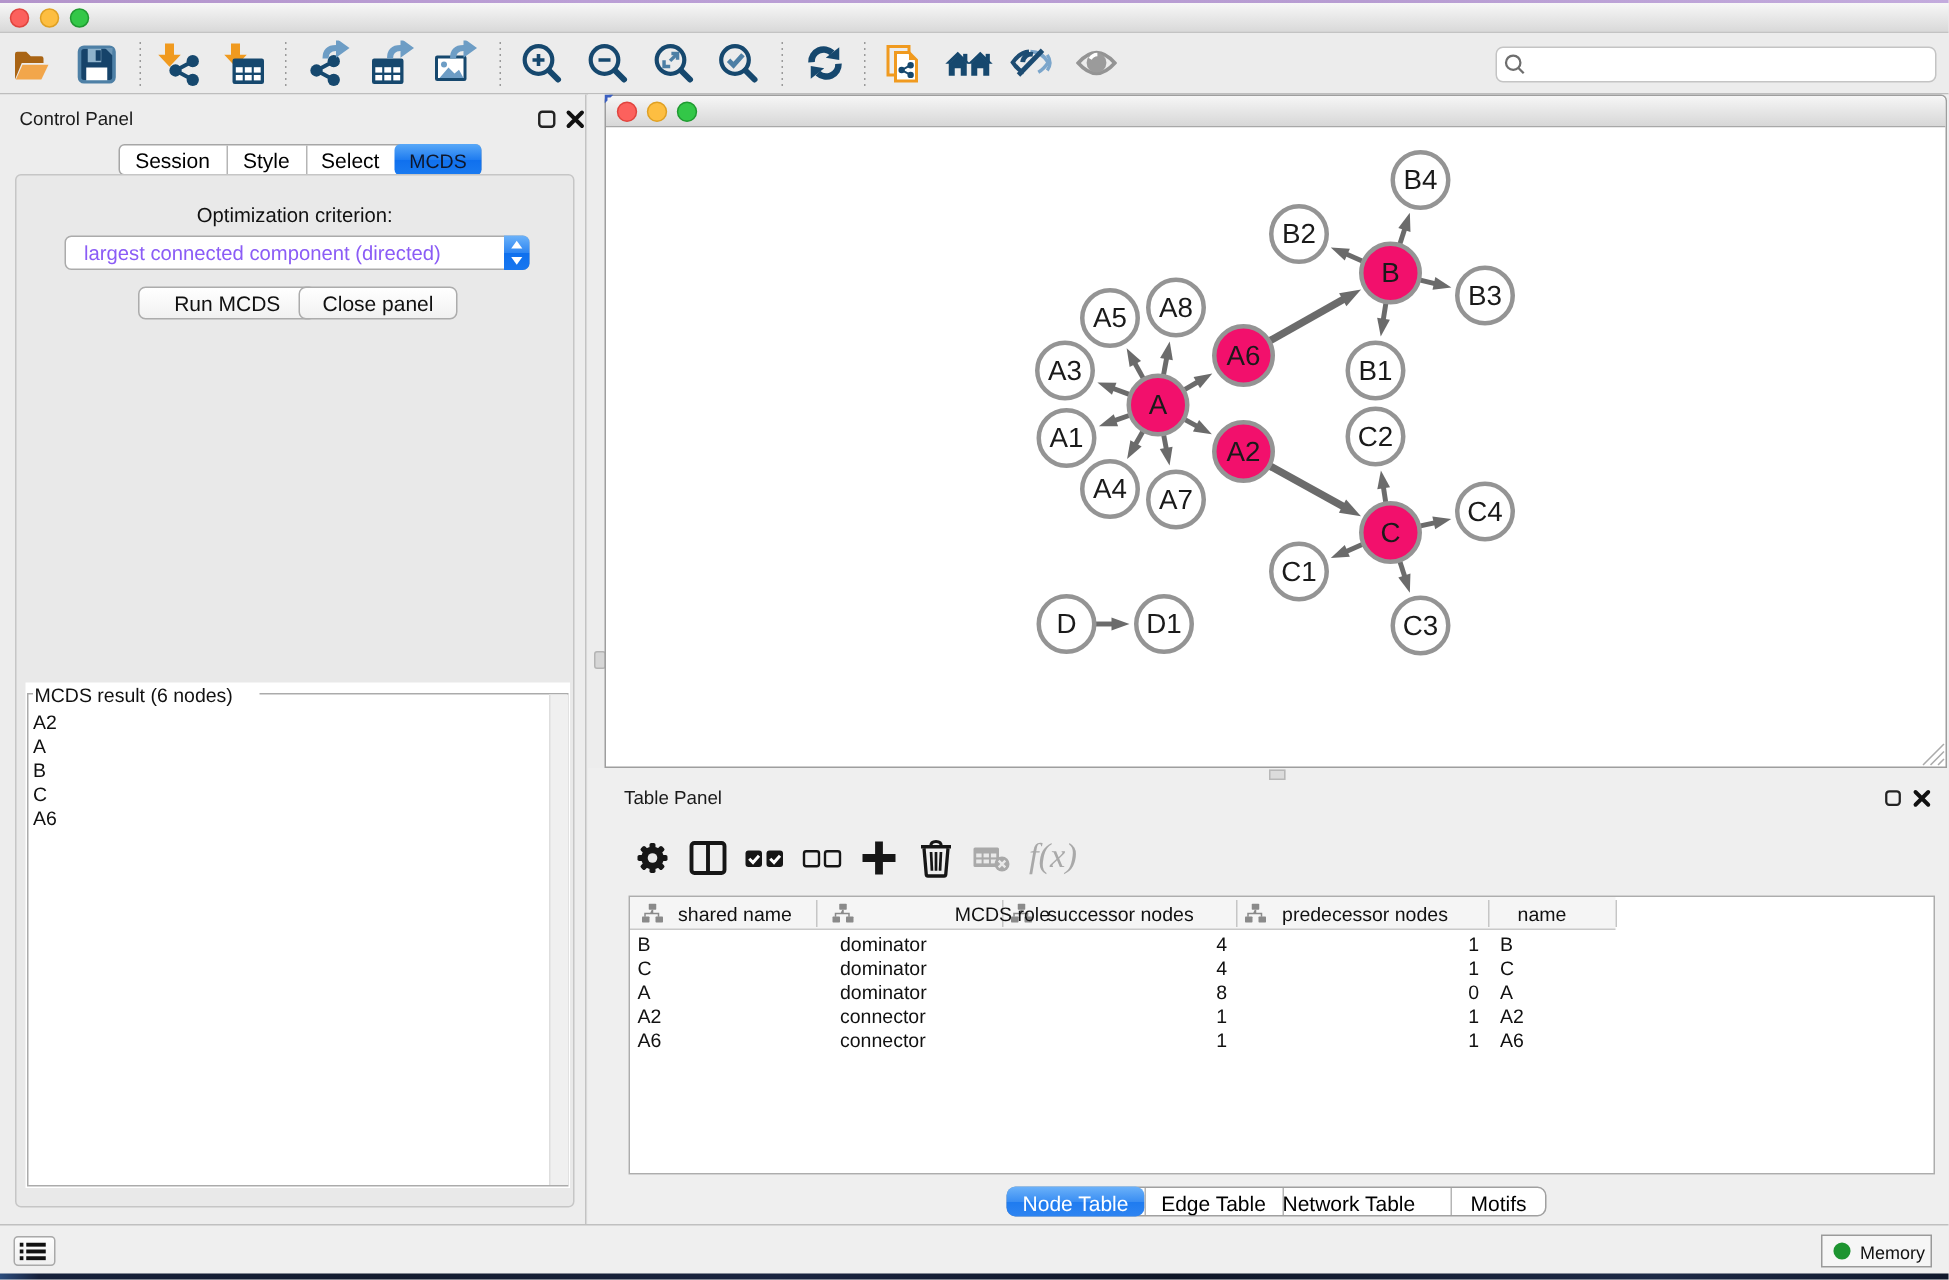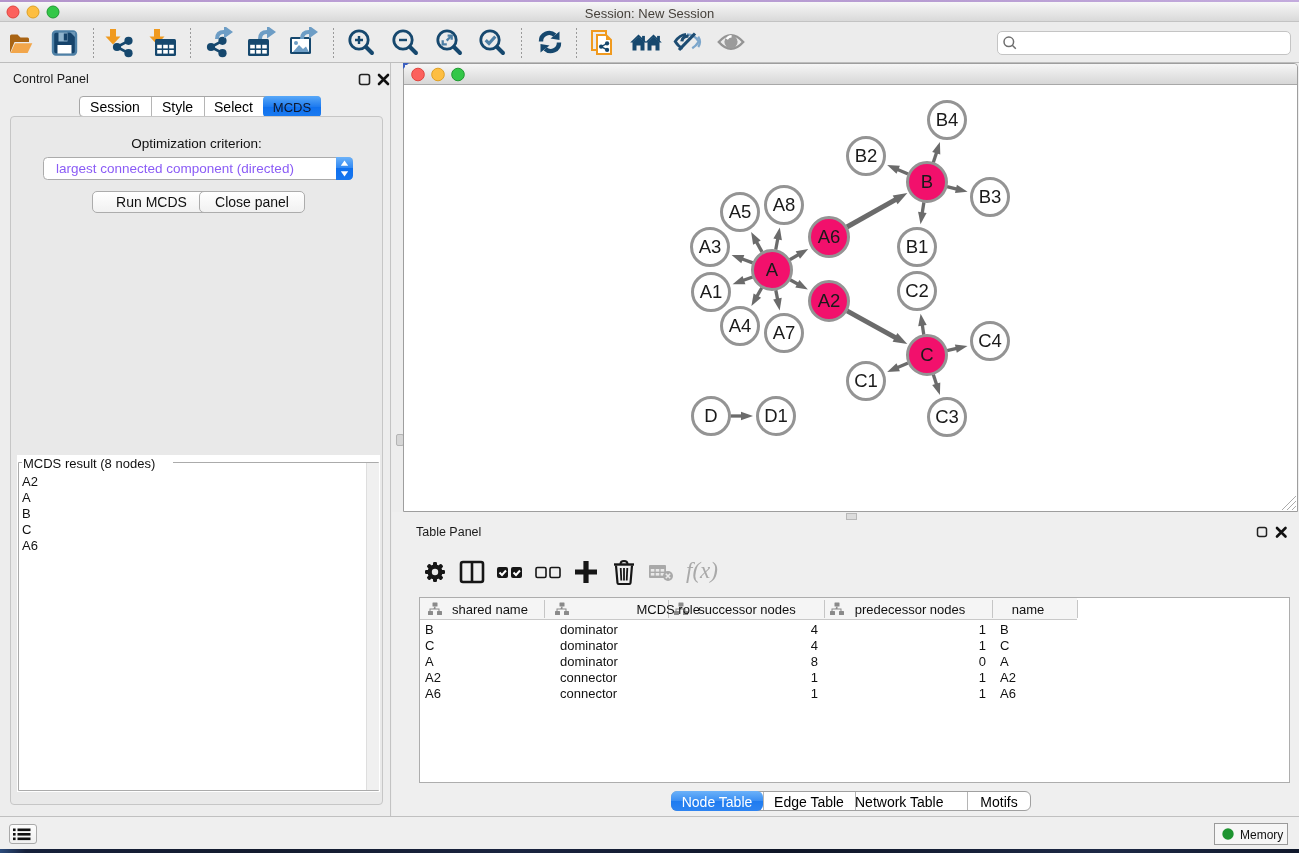--- a/index.html
+++ b/index.html
@@ -9,21 +9,20 @@
 <body>
 <div class="abs" style="left:0;top:0;width:1299px;height:853px">
 
 <div class="abs" style="left:0;top:0;width:1299px;height:2px;background:linear-gradient(90deg,#b394cb,#bb9fd6 30%,#b79cd2 70%,#c3abdd)"></div>
 <div class="abs" style="left:0;top:2px;width:1299px;height:20px;background:linear-gradient(#f7f7f7,#d9d9d9);border-bottom:1px solid #c3c3c3"></div>
 <svg class="abs" style="left:0;top:2px" width="70" height="20" viewBox="0 0 70 20">
       <circle cx="13" cy="10" r="6" fill="#fc615d" stroke="#e0443e" stroke-width="1"></circle>
       <circle cx="33" cy="10" r="6" fill="#fdbe41" stroke="#dfa023" stroke-width="1"></circle>
       <circle cx="53" cy="10" r="6" fill="#33c748" stroke="#1f9a31" stroke-width="1"></circle>
     </svg>
-<div class="abs" style="left:0;top:6px;width:1299px;text-align:center;font-size:13px;color:#46413b">Session: New Session</div>
 <div class="abs" style="left:0;top:22px;width:1299px;height:41px;background:#ececec;border-bottom:1px solid #bdbdbd"></div>
 <div class="abs" style="left:93px;top:28px;width:1px;height:30px;background-image:linear-gradient(#9a9a9a 40%,transparent 40%);background-size:1px 4px"></div>
 <div class="abs" style="left:190px;top:28px;width:1px;height:30px;background-image:linear-gradient(#9a9a9a 40%,transparent 40%);background-size:1px 4px"></div>
 <div class="abs" style="left:333px;top:28px;width:1px;height:30px;background-image:linear-gradient(#9a9a9a 40%,transparent 40%);background-size:1px 4px"></div>
 <div class="abs" style="left:521px;top:28px;width:1px;height:30px;background-image:linear-gradient(#9a9a9a 40%,transparent 40%);background-size:1px 4px"></div>
 <div class="abs" style="left:576px;top:28px;width:1px;height:30px;background-image:linear-gradient(#9a9a9a 40%,transparent 40%);background-size:1px 4px"></div>
 <svg class="abs" style="left:4px;top:27px" width="32" height="32" viewBox="0 0 32 32">
       <path d="M6,26 L6,9 Q6,7.5 7.5,7.5 L13.5,7.5 L16.5,10.5 L23.5,10.5 Q25,10.5 25,12 L25,15 L10.5,15 Z" fill="#a96414"></path>
 <path d="M11,16.2 L28.3,16.2 L23.6,26 L6.6,26 Z" fill="#f2a64b"></path>
     </svg>
@@ -198,21 +197,21 @@
       <path d="M8.5,3.5 L12.2,8.7 H4.8 Z" fill="#fff"></path>
       <path d="M8.5,19.5 L12.2,14.3 H4.8 Z" fill="#fff"></path>
     </svg>
 <div class="abs" style="left:92px;top:191px;width:119px;height:22px;background:linear-gradient(#ffffff,#f1f1f1);border:1px solid #acacac;border-radius:5px;text-align:center;font-size:14px;color:#111;line-height:21px">Run MCDS</div>
 <div class="abs" style="left:199px;top:191px;width:106px;height:22px;background:linear-gradient(#ffffff,#f1f1f1);border:1px solid #acacac;border-radius:5px;text-align:center;font-size:14px;color:#111;line-height:21px">Close panel</div>
 <div class="abs" style="left:17px;top:455px;width:363px;height:337px;background:#fff"></div>
 <svg class="abs" style="left:17px;top:455px" width="363" height="337" viewBox="0 0 363 337">
       <path d="M156,7.5 L361.5,7.5 L361.5,335.5 L1.5,335.5 L1.5,7.5 L5,7.5" fill="none" stroke="#ababab"></path>
     </svg>
 <div class="abs" style="left:366px;top:463px;width:13px;height:327px;background:#f0f0f0;border-left:1px solid #dedede"></div>
-<div class="abs" style="left:23px;top:456px;font-size:13px;color:#111">MCDS result (8 nodes)</div>
+<div class="abs" style="left:23px;top:456px;font-size:13px;color:#111">MCDS result (6 nodes)</div>
 <div class="abs" style="left:22px;top:474px;font-size:13px;color:#111;line-height:16px">
       <div style="height:16px">A2</div>
       <div style="height:16px">A</div>
       <div style="height:16px">B</div>
       <div style="height:16px">C</div>
       <div style="height:16px">A6</div>
     </div>
 <div class="abs" style="left:392px;top:63px;width:907px;height:753px;background:#efefef"></div>
 <div class="abs" style="left:392px;top:63px;width:11px;height:449px;background:#ededed"></div>
 <div class="abs" style="left:396px;top:434px;width:8px;height:12px;background:#d6d6d6;border:1px solid #b4b4b4;border-radius:2px"></div>

